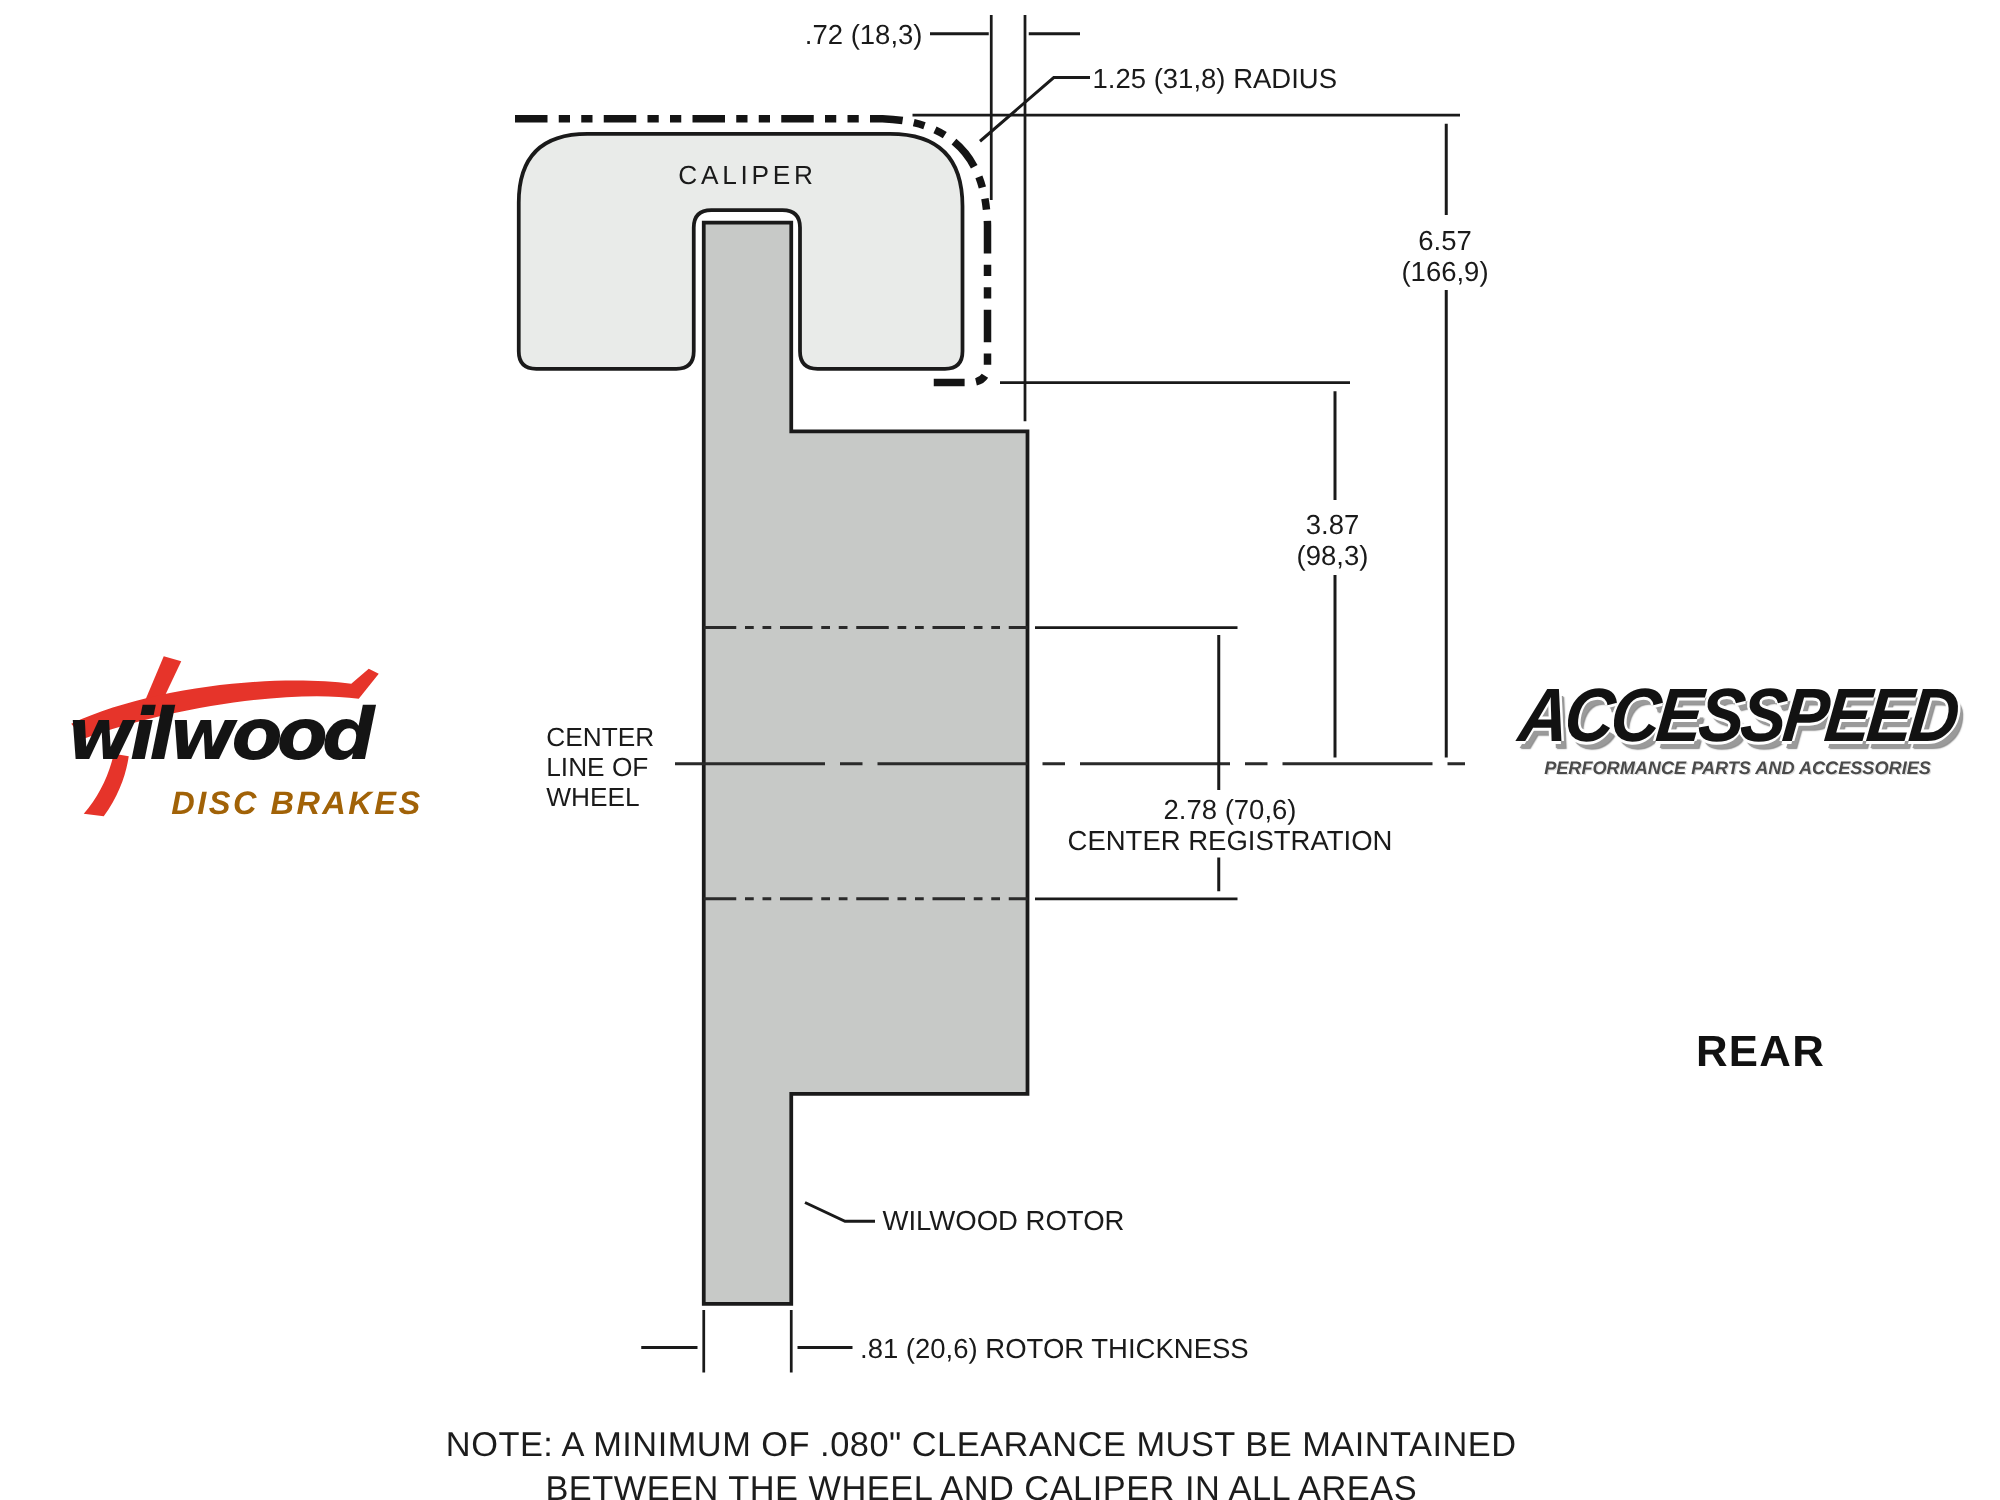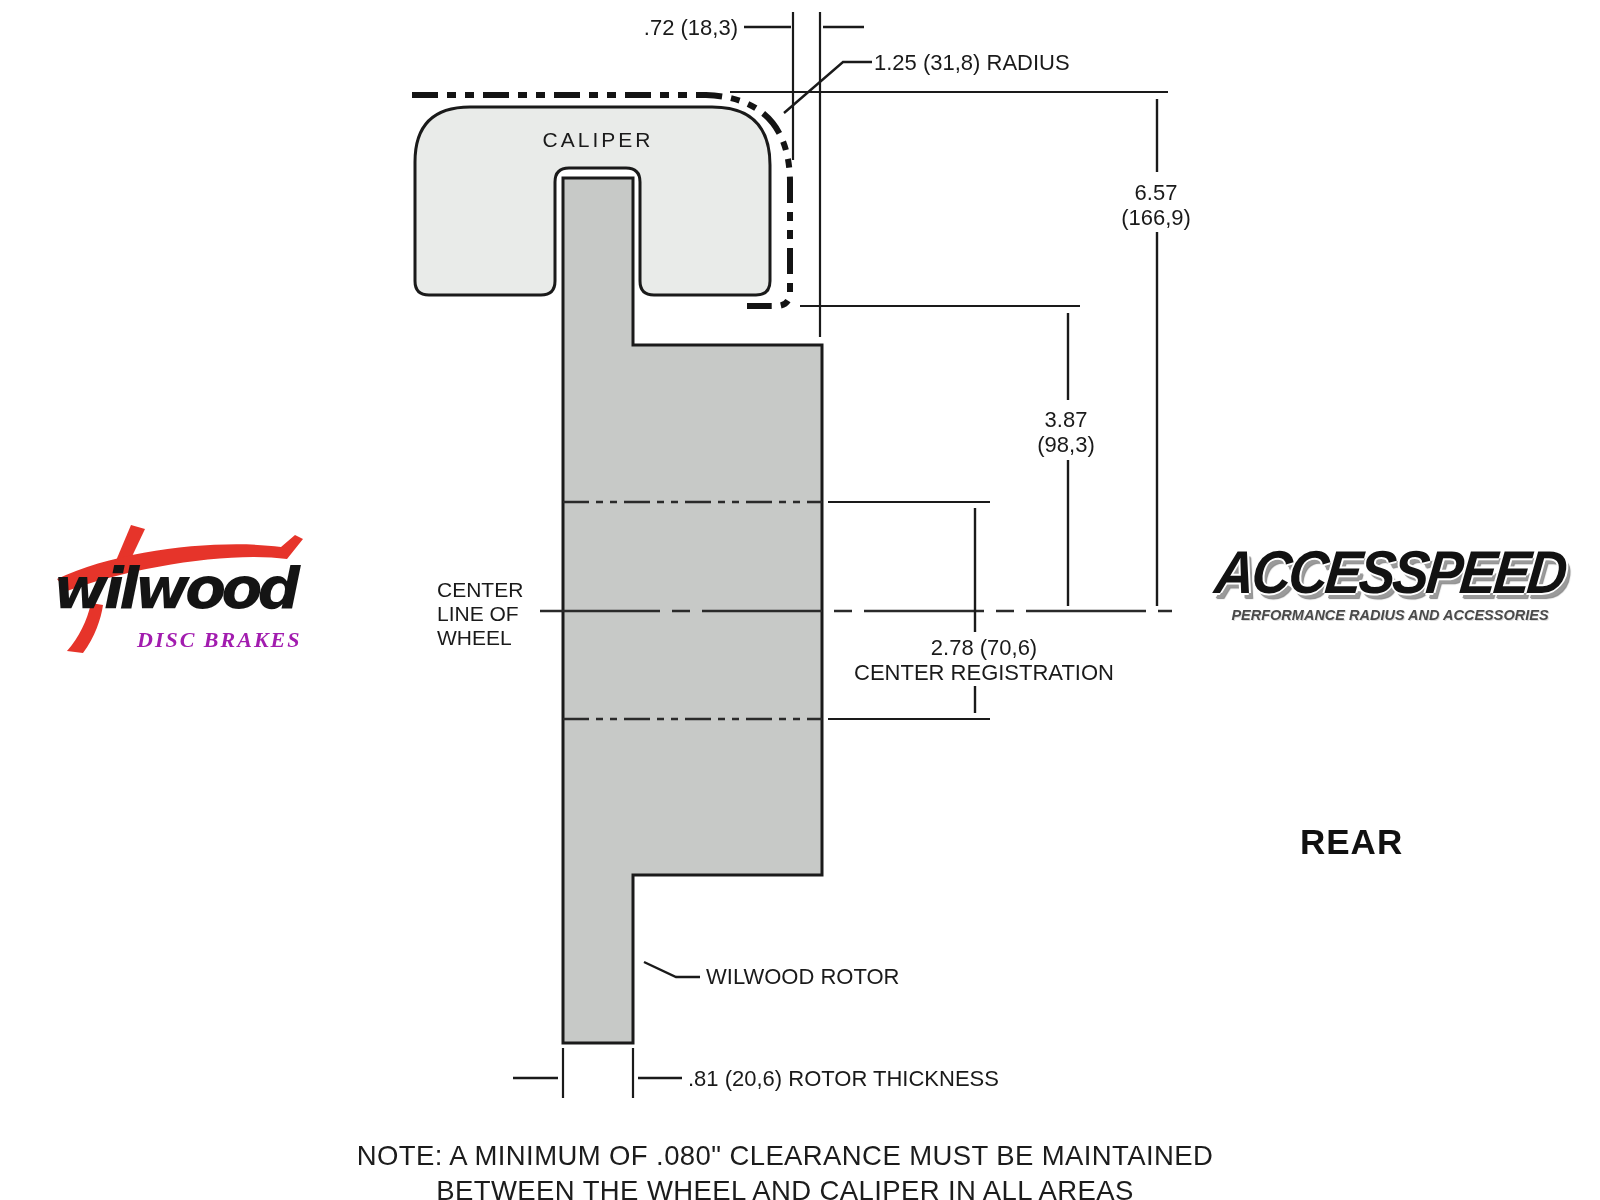--- a/index.html
+++ b/index.html
@@ -7,33 +7,33 @@
          font-family:"Liberation Sans",sans-serif;}
   svg text{font-family:"Liberation Sans",sans-serif;fill:#1a1a1a;}
   .dimtext{font-size:22px;}
   .callout{font-size:21px;}
   .caliper-label{font-size:21px;letter-spacing:3px;}
   
   #wilwood-logo{position:absolute;left:13px;top:521px;width:310px;height:140px;margin-left:38px;}
   #wilwood-script{position:absolute;left:2px;top:32px;font-family:"DejaVu Sans",sans-serif;
      font-weight:bold;font-style:italic;font-size:60px;letter-spacing:-5px;color:#141414;
      transform:scaleY(0.95);}
-  #wilwood-sub{position:absolute;left:86px;top:106px;font-family:Liberation Serif, serif;
-     font-weight:bold;font-style:italic;font-size:22px;letter-spacing:2px;color:#a21caf;}
+  #wilwood-sub{position:absolute;left:86px;top:106px;font-family:Liberation Sans, sans-serif;
+     font-weight:bold;font-style:italic;font-size:26px;letter-spacing:2px;color:#a16207;}
   
   #accesspeed-logo{position:absolute;left:1190px;top:540px;width:400px;height:115px;text-align:center;}
   #accesspeed-main{font-family:"Liberation Sans",sans-serif;font-weight:bold;font-style:italic;
      font-size:55px;letter-spacing:-3px;color:#121212;transform:skewX(-6deg) scaleY(1.1);
      text-shadow:-2px 0 0 #fff,2px 0 0 #fff,0 -2px 0 #fff,0 2px 0 #fff,
                  4px 5px 0 #9a9a9a,5px 6px 1px #8a8a8a;}
   #accesspeed-sub{margin-top:3px;font-family:"Liberation Sans",sans-serif;font-weight:bold;
      font-style:italic;font-size:14.5px;letter-spacing:0px;color:#4a4a4a;
      text-shadow:1px 1px 0 #dcdcdc;}
   
-  #rear-label{position:absolute;left:1300px;top:822px;width:160px;text-align:left;
+  #rear-label{position:absolute;left:1300px;top:822px;width:160px;text-align:right;
      font-weight:bold;font-size:35px;letter-spacing:1px;color:#111;}
   #note{position:absolute;left:300px;top:1138px;width:970px;text-align:center;
      font-size:27.5px;line-height:35px;color:#1c1c1c;letter-spacing:0.4px;}
 </style>
 </head>
 <body>
 
 <div id="stage">
 
   <svg width="1600" height="1200" viewBox="0 0 1600 1200" style="position:absolute;left:0;top:0;">
@@ -113,21 +113,21 @@
       <path d="M 64 42 L 80 4 L 94 8 L 76 46 Z" fill="#e6342a"></path>
       <path d="M 6 58 C 70 28 170 18 230 26 L 244 14 L 252 18 L 236 38 C 180 30 80 46 16 70 Z" fill="#e6342a"></path>
       <path d="M 40 82 C 36 100 28 116 16 130 L 32 132 C 44 116 50 98 52 84 Z" fill="#e6342a"></path>
     </svg>
     <div id="wilwood-script">wilwood</div>
     <div id="wilwood-sub">DISC BRAKES</div>
   </div>
 
   <div id="accesspeed-logo">
     <div id="accesspeed-main">ACCESSPEED</div>
-    <div id="accesspeed-sub">PERFORMANCE RADIUS AND ACCESSORIES</div>
+    <div id="accesspeed-sub">PERFORMANCE PARTS AND ACCESSORIES</div>
   </div>
 
   <div id="rear-label">REAR</div>
 
   <div id="note">
     <div>NOTE: A MINIMUM OF .080" CLEARANCE MUST BE MAINTAINED</div>
     <div>BETWEEN THE WHEEL AND CALIPER IN ALL AREAS</div>
   </div>
 
 </div>

